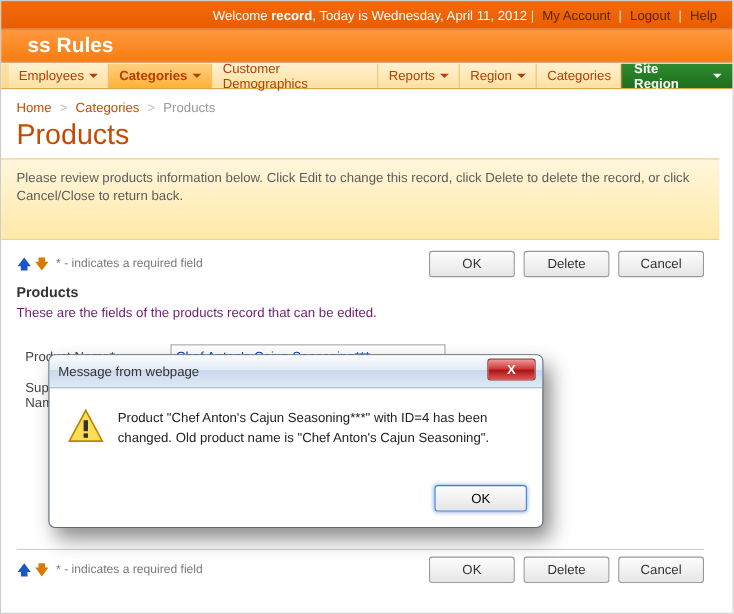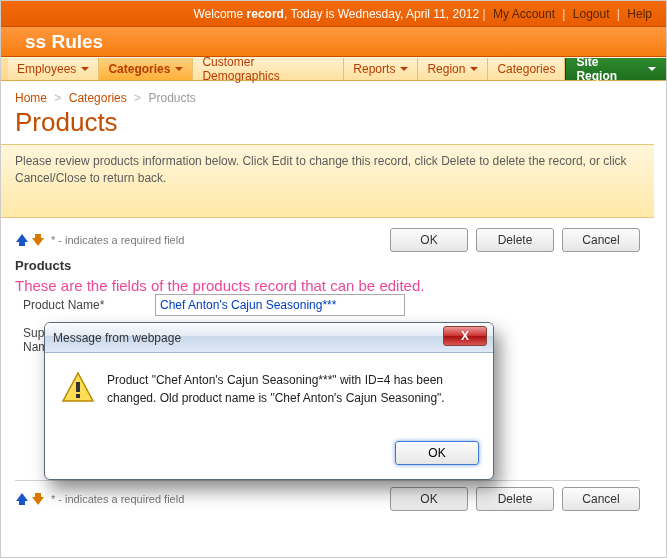--- a/index.html
+++ b/index.html
@@ -111,21 +111,21 @@
   .btn-row { margin-left:auto; display:flex; gap:8px; }
   button.std {
     width: 78px; height:24px;
     background: linear-gradient(#fdfdfd, #e6e6e6);
     border: 1px solid #9a9a9a;
     border-radius: 3px;
     font-size:12px; color:#333; cursor:pointer;
     font-family: Tahoma, sans-serif;
   }
   .section-title { font-weight:bold; color:#333; margin:4px 0; font-size:13px;}
-  .section-desc { color:#ec4899; font-size:15px; margin-bottom:0;}
+  .section-desc { color:#701a75; font-size:12px; margin-bottom:22px;}
   .field-row { display:flex; align-items:center; margin-bottom:10px; }
   .field-label { width:140px; color:#444; font-size:12px; padding-left:8px;}
   .field-label .ast { }
   .text-input {
     width: 250px; height:22px;
     border:1px solid #a9a9a9; padding:2px 4px;
     font-size:12px; color:#0040c0;
   }
   .link-val { color:#c44c00; font-size:12px; text-decoration:none; border-bottom:1px solid #e8c97a; padding:2px 4px; display:inline-flex; align-items:center; width:200px; cursor:pointer;}
   .tiny-icon { width:13px; height:13px; margin-left:4px; display:inline-block;}

